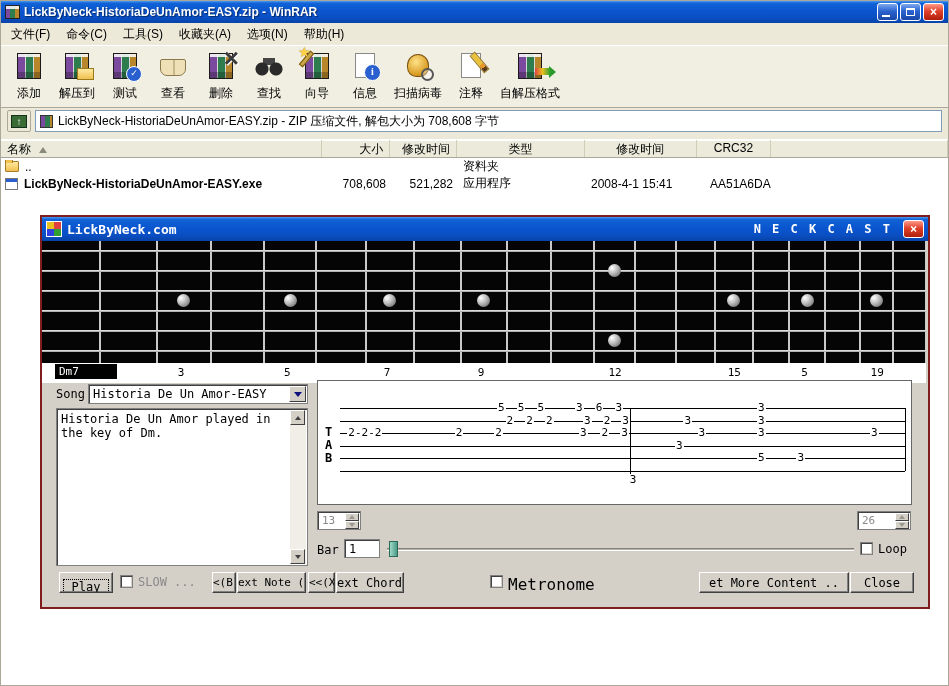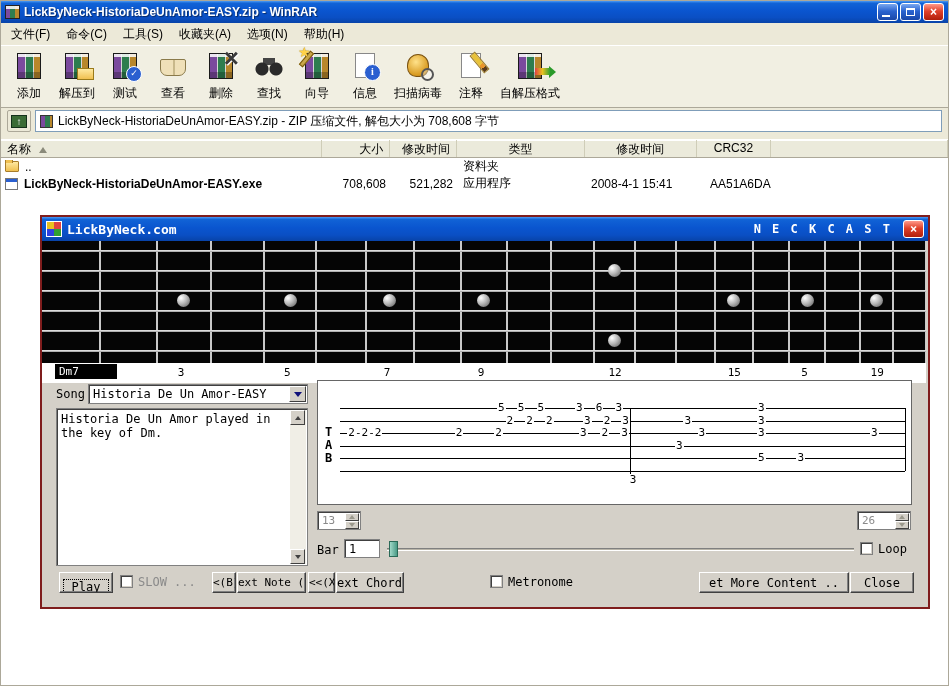--- a/index.html
+++ b/index.html
@@ -140,21 +140,21 @@
     border:1px solid #808080; box-shadow:inset 1px 1px 0 #404040, inset -1px -1px 0 #fff; font-size:12px; padding:2px 0 0 4px; }
   .slider { position:absolute; left:345px; top:299px; width:467px; height:18px; }
   .slider-track { position:absolute; left:0; right:0; top:8px; height:3px; background:#b8b4a8; border-top:1px solid #808080; border-bottom:1px solid #fff; }
   .slider-thumb { position:absolute; left:2px; top:1px; width:9px; height:16px; border:1px solid #2a6a58;
     background:linear-gradient(90deg,#9fd8c8,#4a9a86); }
 
   .cb { position:absolute; width:13px; height:13px; background:#fff; border:1px solid #808080;
     box-shadow:inset 1px 1px 0 #404040, inset -1px -1px 0 #d4d0c8; }
   .cb-loop { left:818px; top:301px; } .lbl-loop { position:absolute; left:836px; top:301px; font-size:12px; }
   .cb-slow { left:78px; top:334px; } .lbl-slow { position:absolute; left:96px; top:334px; font-size:12px; color:#8a8a8a; }
-  .cb-metro { left:448px; top:334px; } .lbl-metro { position:absolute; left:466px; top:334px; font-size:12px; }
+  .cb-metro { left:448px; top:334px; } .lbl-metro { position:absolute; left:466px; top:334px; font-size:16px; }
 
   .btn { position:absolute; top:331px; height:21px; background:#d4d0c8; color:#000;
     border:1px solid; border-color:#fff #404040 #404040 #fff; box-shadow:inset -1px -1px 0 #808080;
     font-family:"DejaVu Sans Mono",monospace; font-size:12px; text-align:center; white-space:nowrap; overflow:hidden; padding:0; }
   .b-play { left:17px; width:54px; }
   .playinner { display:block; margin:6px 3px; padding:0; border:1px dotted #000; font-size:12px; }
   .b-prevnote { left:170px; width:24px; font-size:11px; }
   .b-nextnote { left:195px; width:69px; font-size:11px; }
   .b-prevchord { left:266px; width:27px; font-size:11px; }
   .b-nextchord { left:294px; width:68px; font-size:12px; }

